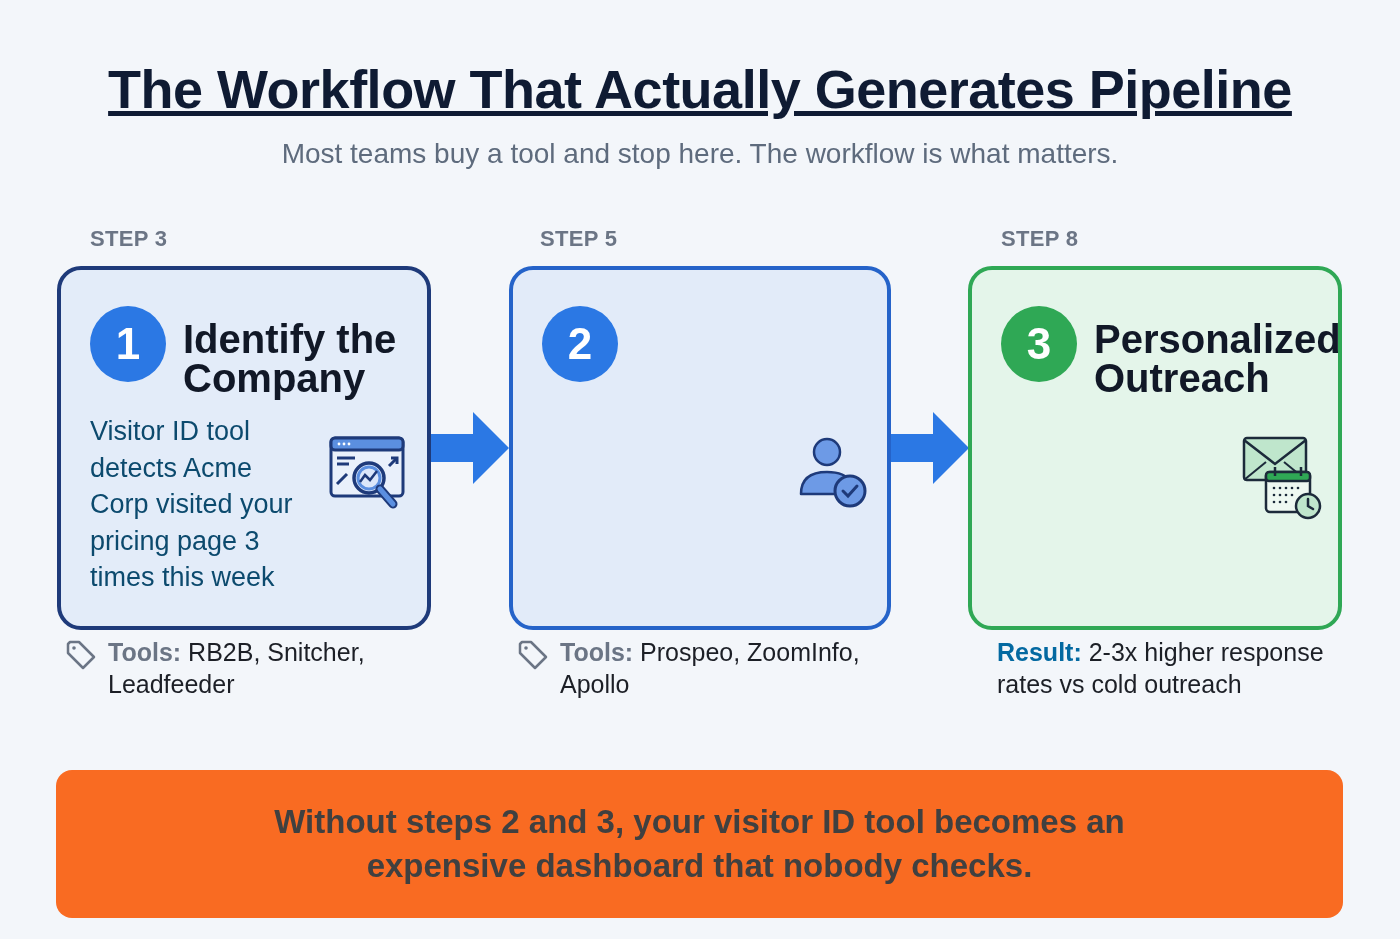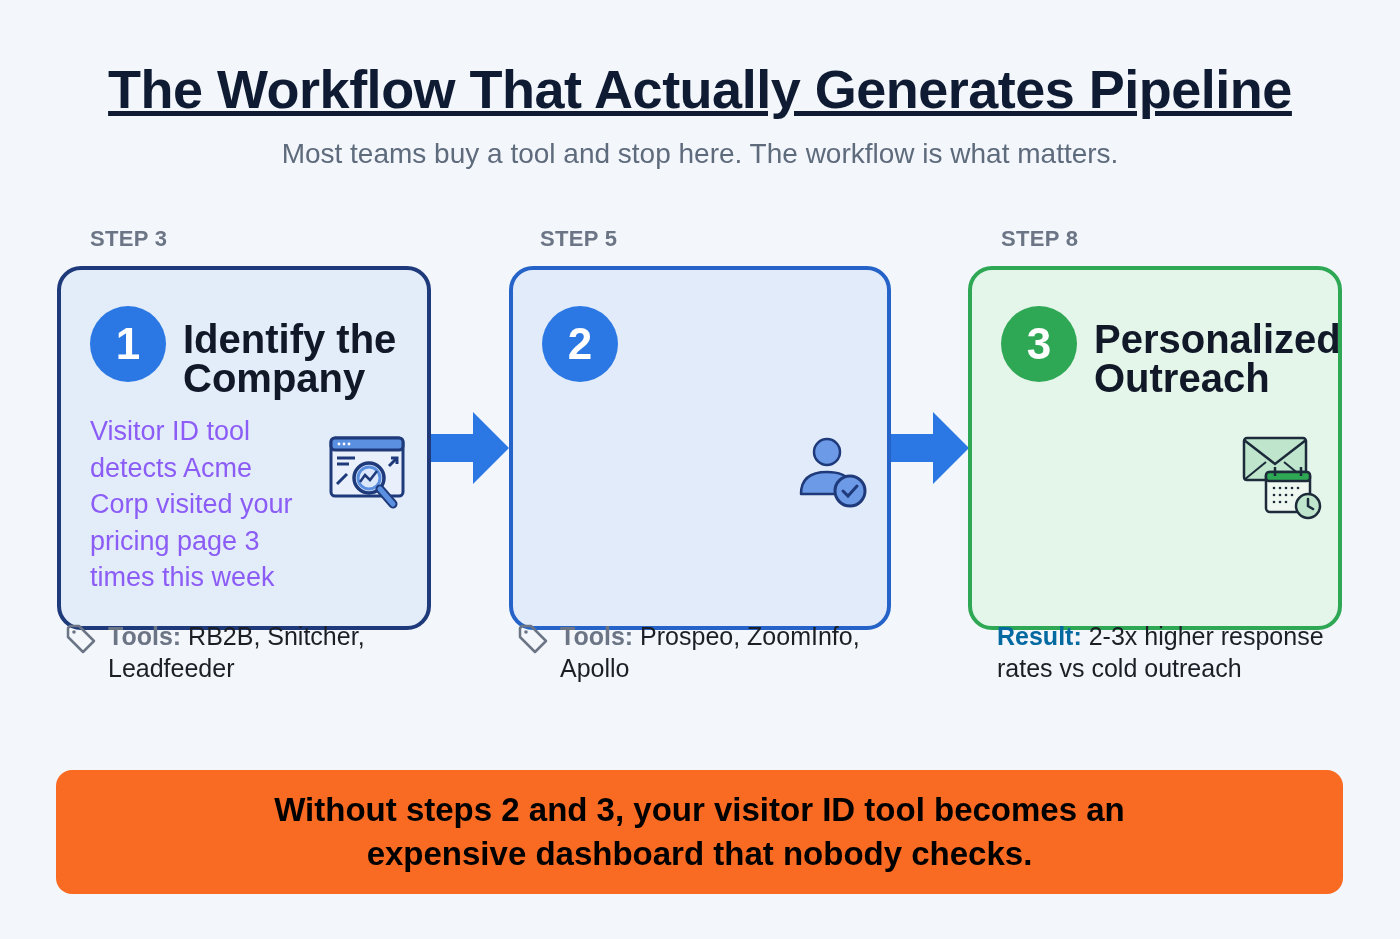--- a/index.html
+++ b/index.html
@@ -36,37 +36,37 @@
       display: flex; align-items: center; justify-content: center;
     }
     .badge.blue { background: #2b78e4; }
     .badge.green { background: #2fa855; }
     .card-title {
       position: absolute; left: 122px; top: 38px; font-size: 40px;
       font-weight: bold; color: #111827; line-height: 39px; white-space: pre-line; margin-top: 12px;
     }
     .card-body {
       position: absolute; left: 29px; top: 143px; font-size: 27px;
-      line-height: 36.5px; color: #8b5cf6; white-space: pre-line;
+      line-height: 36.5px; color: #0c4a6e; white-space: pre-line;
     }
     .card-icon { position: absolute; }
     .arrow { position: absolute; top: 412px; }
     .footnote {
-      position: absolute; top: 620px; font-size: 25px; line-height: 32px;
+      position: absolute; top: 636px; font-size: 25px; line-height: 32px;
       color: #1c1f26;
     }
     .footnote .lbl { font-weight: bold; color: #6b7585; }
     .footnote .lbl.green { color: #0369a1; }
     .footnote .text { white-space: pre-line; }
     .tag-icon { position: absolute; left: 0; top: 2px; }
     .banner {
-      position: absolute; left: 56px; top: 770px; width: 1287px; height: 124px;
+      position: absolute; left: 56px; top: 770px; width: 1287px; height: 148px;
       background: #f96b22; border-radius: 16px;
       display: flex; align-items: center; justify-content: center;
-      text-align: center; color: #000000; font-size: 33px; font-weight: bold;
+      text-align: center; color: #404040; font-size: 33px; font-weight: bold;
       line-height: 44px; white-space: pre-line;
     }
   </style>
 </head>
 <body>
 
 <div class="title">The Workflow That Actually Generates Pipeline</div>
 <div class="subtitle">Most teams buy a tool and stop here. The workflow is what matters.</div>
 
 <div class="step-label" style="left:90px;">STEP 3</div>

